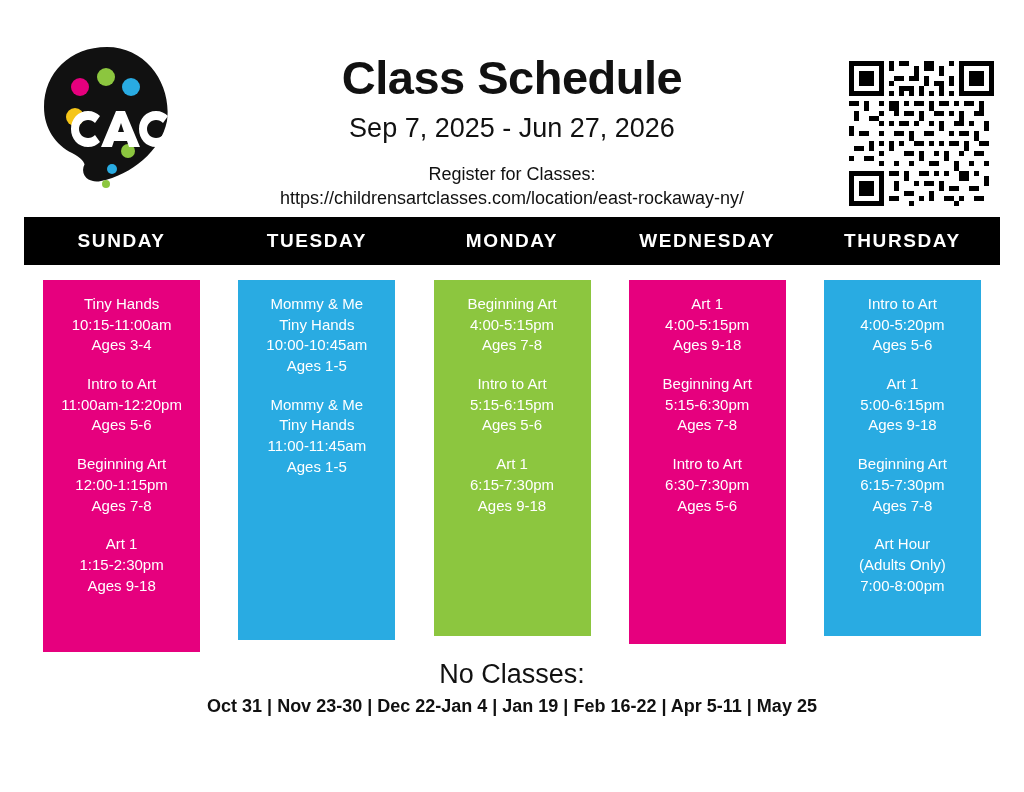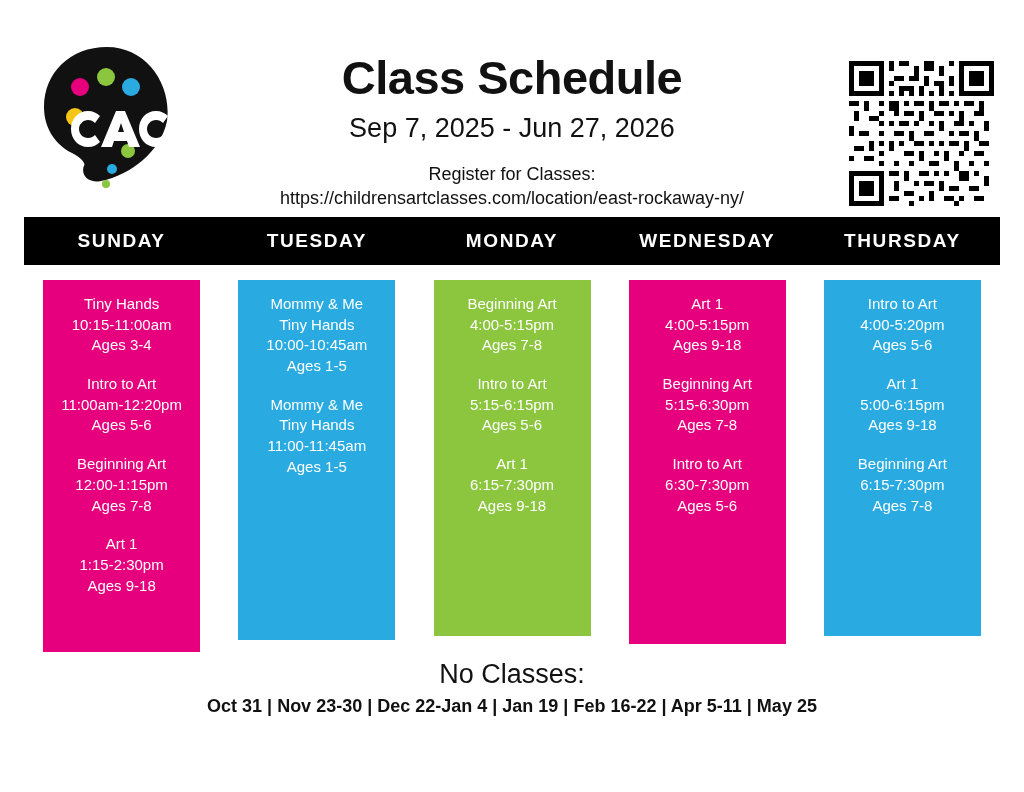--- a/index.html
+++ b/index.html
@@ -414,20 +414,25 @@
         <div class="entry">
           <span class="entry-line">Art 1</span>
           <span class="entry-line">5:00-6:15pm</span>
           <span class="entry-line">Ages 9-18</span>
         </div>
         <div class="entry">
           <span class="entry-line">Beginning Art</span>
           <span class="entry-line">6:15-7:30pm</span>
           <span class="entry-line">Ages 7-8</span>
         </div>
+        <div class="entry">
+          <span class="entry-line">Art Hour</span>
+          <span class="entry-line">(Adults Only)</span>
+          <span class="entry-line">7:00-8:00pm</span>
+        </div>
       </div>
     </div>
 
   </div>
 
   <div class="footer">
     <p class="footer-title">No Classes:</p>
     <p class="footer-dates">Oct 31 | Nov 23-30 | Dec 22-Jan 4 | Jan 19 | Feb 16-22 | Apr 5-11 | May 25</p>
   </div>
 

